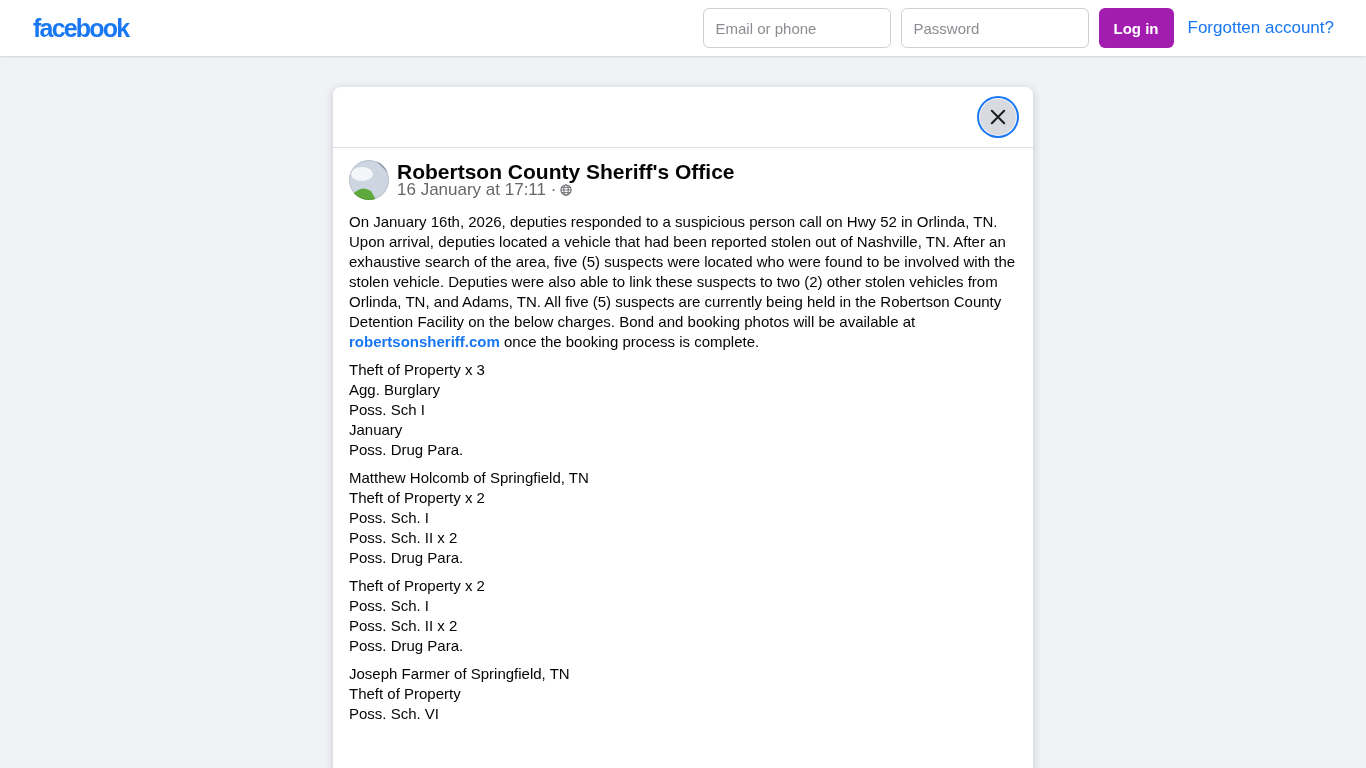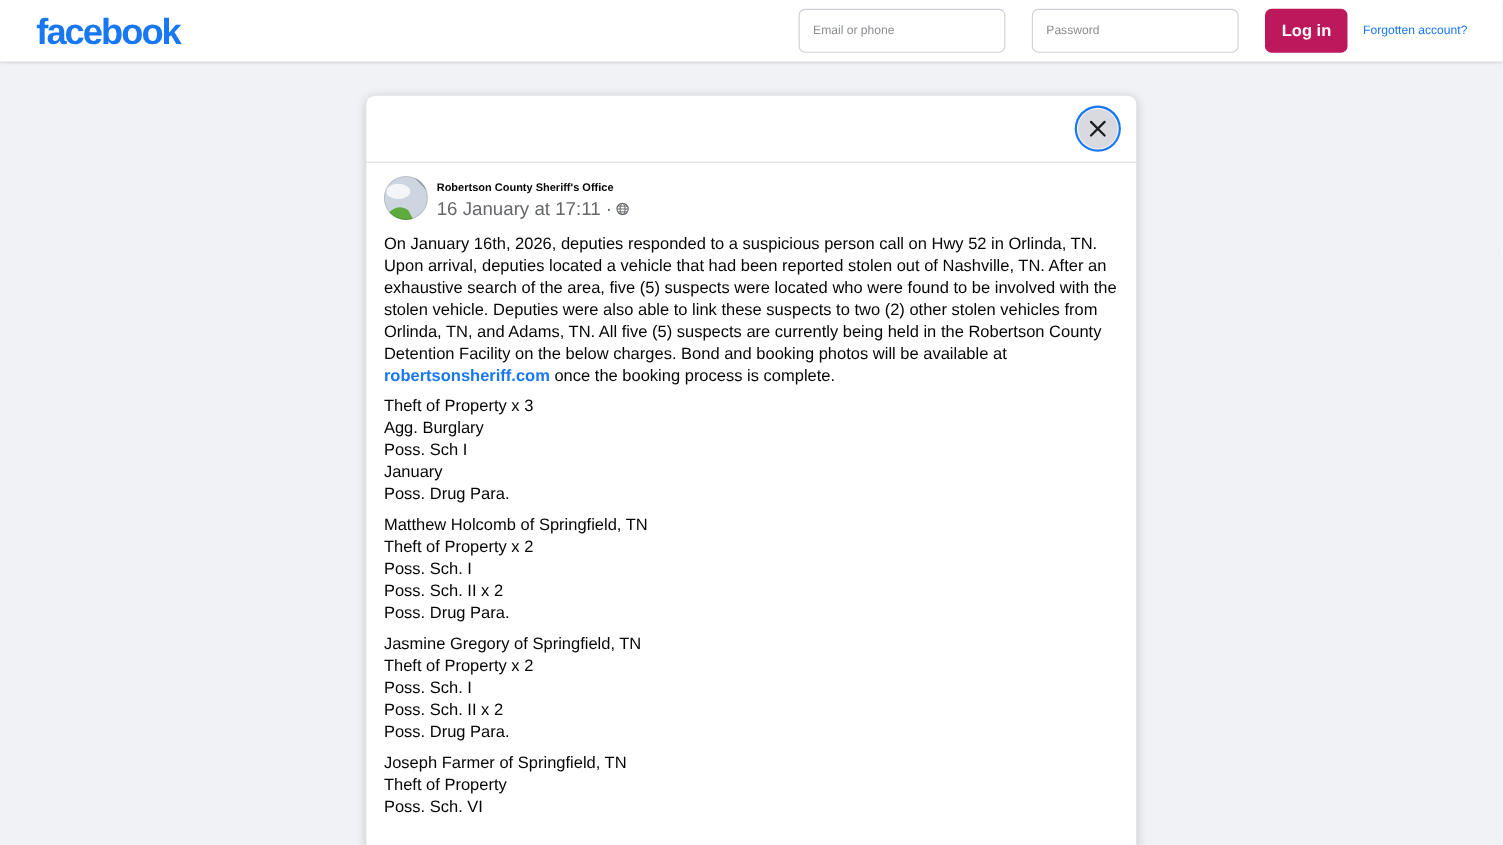--- a/index.html
+++ b/index.html
@@ -13,38 +13,38 @@
 
   
   .topbar {
     height: 56px; background: #ffffff;
     display: flex; align-items: center; justify-content: space-between;
     padding: 0 32px 0 33px;
     box-shadow: 0 1px 2px rgba(0,0,0,.12);
     position: relative; z-index: 5;
   }
   .logo {
-    color: #1877f2; font-size: 33px; font-weight: bold;
+    color: #1877f2; font-size: 25px; font-weight: bold;
     letter-spacing: -1.8px; line-height: 1; cursor: pointer;
   }
   .auth { display: flex; align-items: center; }
   .auth input {
     width: 188px; height: 40px;
     border: 1px solid #ccd0d5; border-radius: 6px;
-    padding: 0 12px; font-size: 11px; font-family: inherit;
-    color: #050505; margin-right: 24px; outline: none; background: #fff;
+    padding: 0 12px; font-size: 15px; font-family: inherit;
+    color: #050505; margin-right: 10px; outline: none; background: #fff;
   }
   .auth input::placeholder { color: #8a8d91; }
   .login-btn {
-    background: #be185d; color: #fff; border: none; border-radius: 6px;
+    background: #a21caf; color: #fff; border: none; border-radius: 6px;
     height: 40px; padding: 0 15px; font-size: 15px; font-weight: bold;
     font-family: inherit; cursor: pointer;
   }
   .forgot {
-    color: #1877f2; font-size: 11px; text-decoration: none;
+    color: #1877f2; font-size: 17px; text-decoration: none;
     margin-left: 14px; white-space: nowrap;
   }
 
   
   .modal {
     width: 700px; margin: 31px auto 0;
     background: #fff; border-radius: 8px;
     box-shadow: 0 2px 10px rgba(0,0,0,.18);
     min-height: 760px; position: relative;
   }
@@ -61,21 +61,21 @@
     display: flex; align-items: center; justify-content: center;
     box-shadow: 0 0 0 1px #f5f6f7, 0 0 0 3px #1877f2; 
     padding: 0;
   }
 
   
   .post { padding: 12px 16px 20px; }
   .post-head { display: flex; gap: 8px; margin-bottom: 12px; }
   .avatar { width: 40px; height: 40px; border-radius: 50%; flex: 0 0 40px; cursor: pointer; }
   .author {
-    font-size: 10px; font-weight: bold; color: #050505;
+    font-size: 21px; font-weight: bold; color: #050505;
     line-height: 19px; margin-top: 2px; cursor: pointer;
   }
   .meta {
     font-size: 17px; color: #65676b;
     display: flex; align-items: center; gap: 4px; line-height: 17px;
   }
   .meta .globe { display: inline-flex; }
 
   .body-text { font-size: 15px; line-height: 20px; color: #050505; }
   .para { margin: 0 0 8px; }
@@ -154,21 +154,20 @@
             <div>Poss. Drug Para.</div>
           </div>
           <div class="suspect-block">
             <div>Matthew Holcomb of Springfield, TN</div>
             <div>Theft of Property x 2</div>
             <div>Poss. Sch. I</div>
             <div>Poss. Sch. II x 2</div>
             <div>Poss. Drug Para.</div>
           </div>
           <div class="suspect-block">
-            <div>Jasmine Gregory of Springfield, TN</div>
             <div>Theft of Property x 2</div>
             <div>Poss. Sch. I</div>
             <div>Poss. Sch. II x 2</div>
             <div>Poss. Drug Para.</div>
           </div>
           <div class="suspect-block">
             <div>Joseph Farmer of Springfield, TN</div>
             <div>Theft of Property</div>
             <div>Poss. Sch. VI</div>
           </div>

